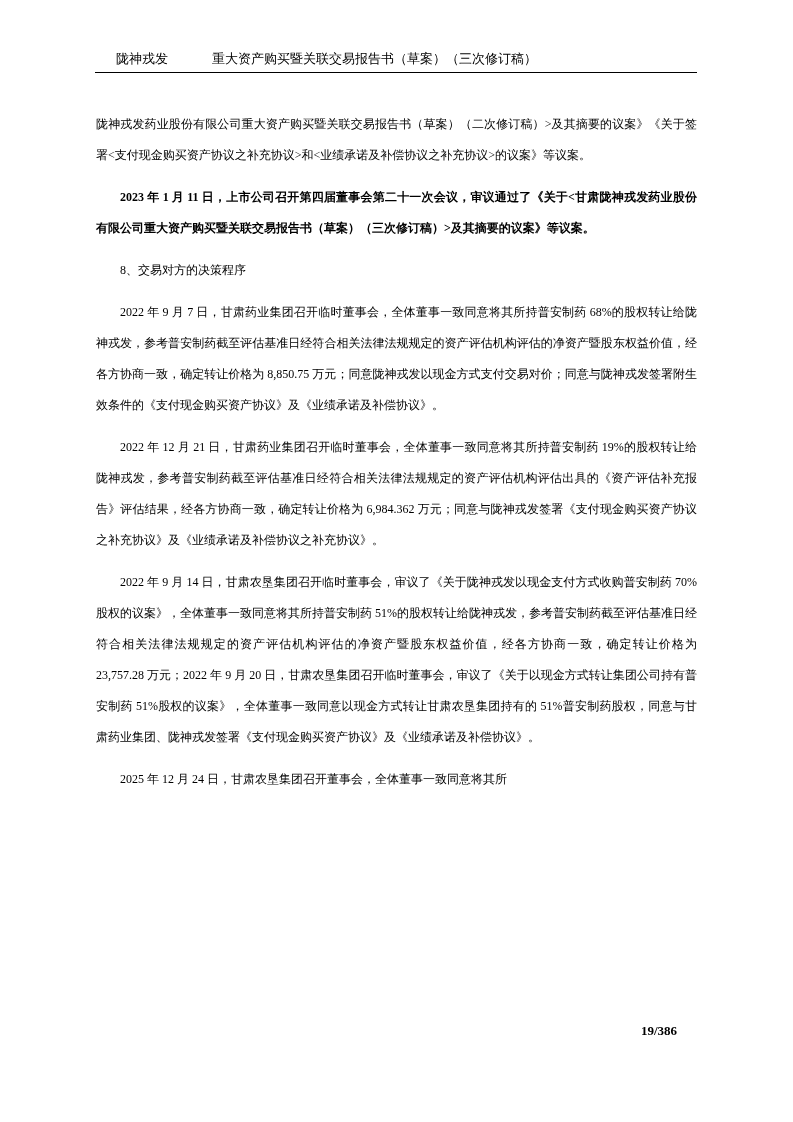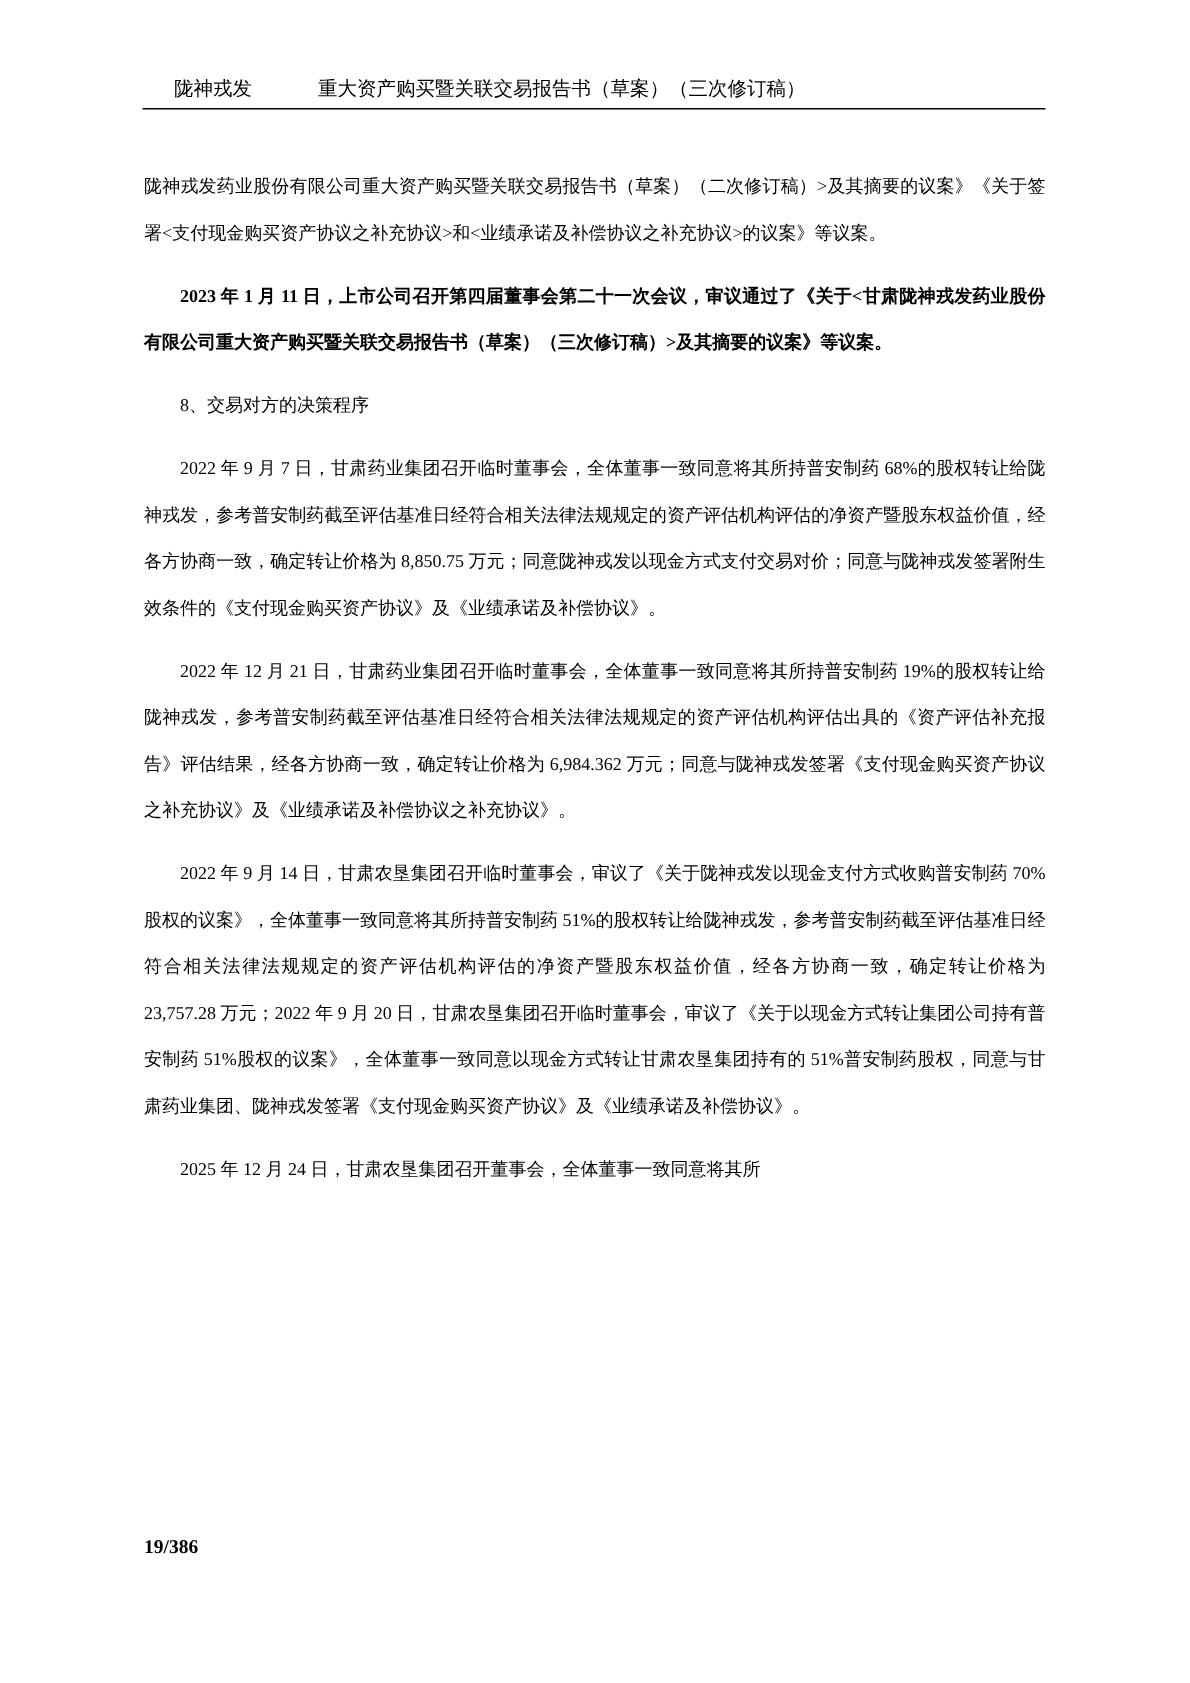--- a/index.html
+++ b/index.html
@@ -58,21 +58,21 @@
   .body-block p.bold {
     font-weight: bold;
   }
   .pagenum {
     position: absolute;
     top: 1022px;
     left: 96px;
     width: 601px;
     box-sizing: border-box;
     padding-right: 20px;
-    text-align: left;
+    text-align: right;
     font-size: 13px;
     line-height: 18px;
     font-weight: bold;
   }
 </style>
 </head>
 <body>
 
 <div class="page">
 

